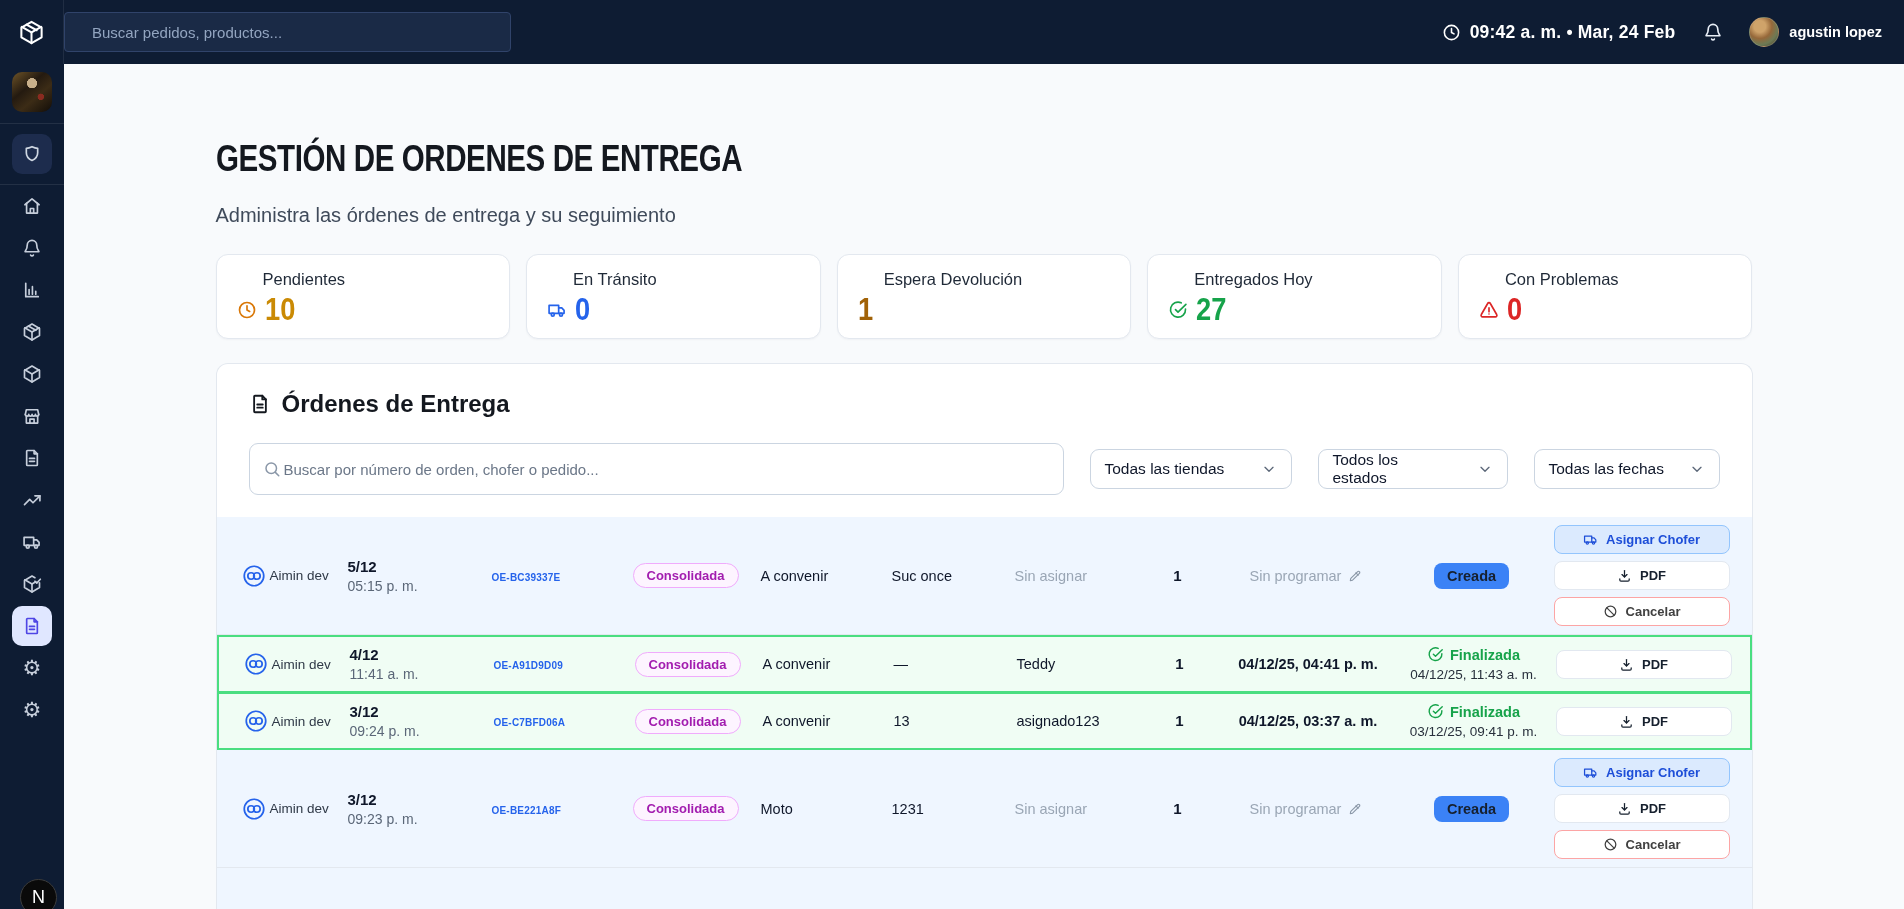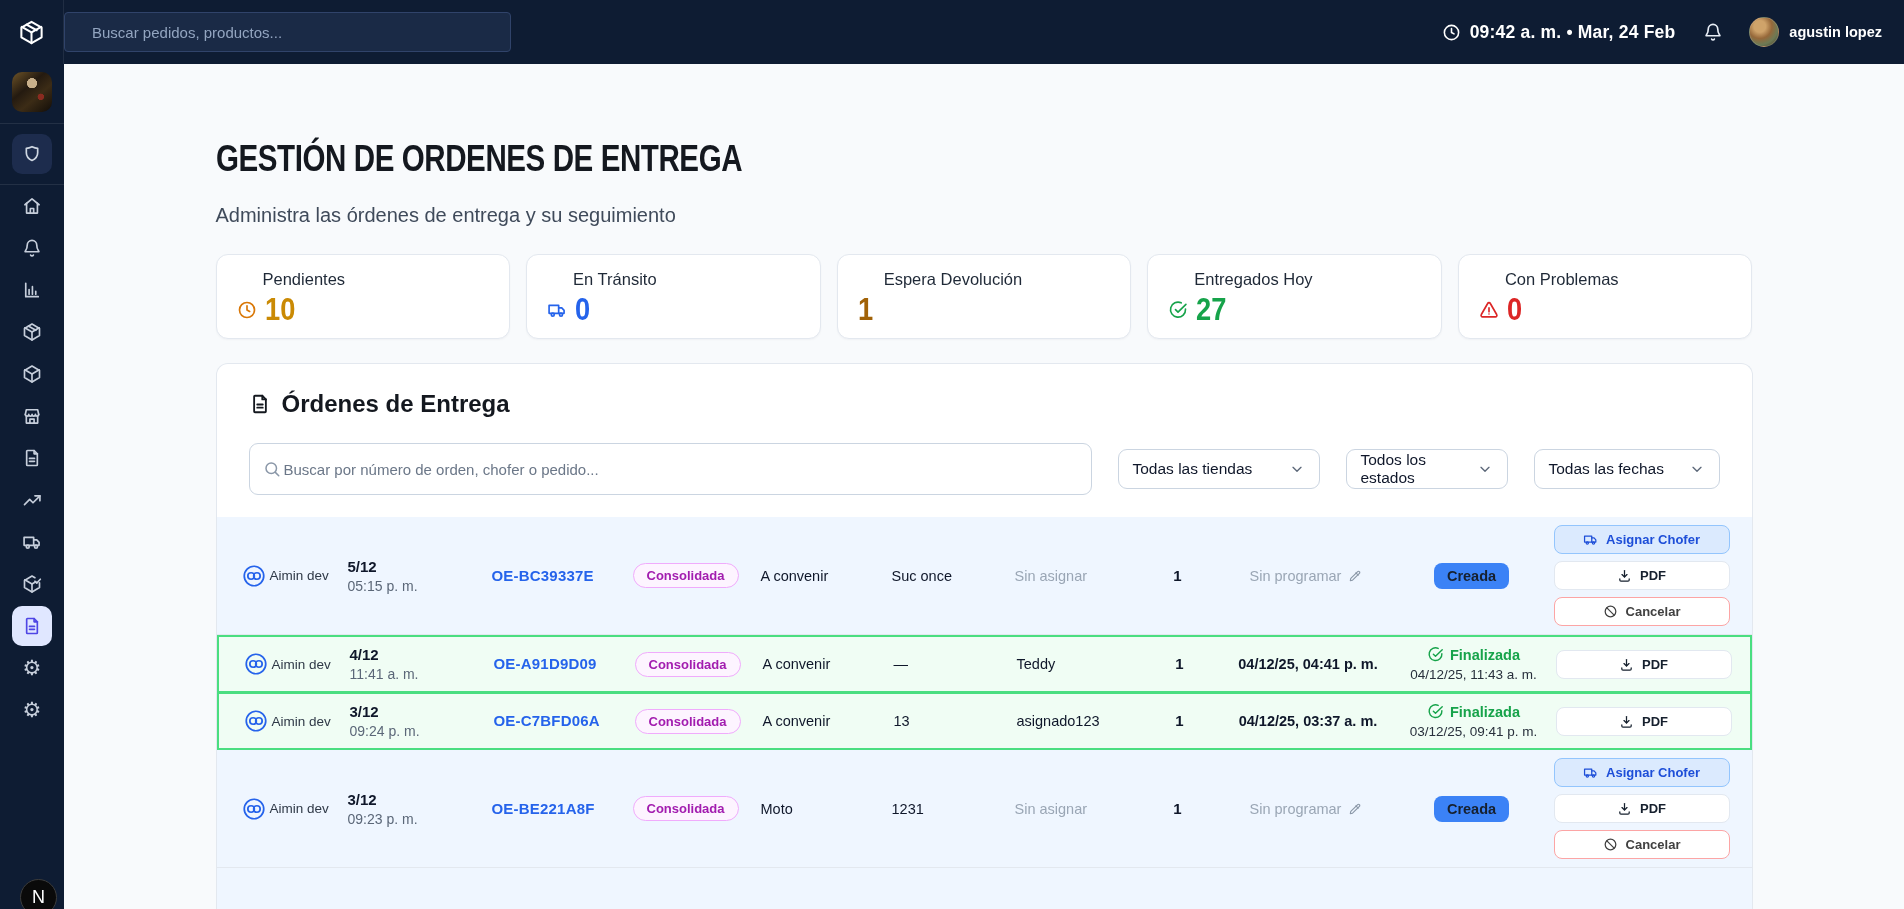--- a/index.html
+++ b/index.html
@@ -65,41 +65,41 @@
   .panel { margin-top:24px; background:#fff; border:1px solid #e3e8ef; border-radius:12px 12px 0 0; border-bottom:0; padding-top:26px; }
   .panel-head { display:flex; align-items:center; gap:11px; padding:0 32px; font-size:24px; font-weight:700; color:#14181f; }
   .panel-head .ic svg { width:22px; height:22px; }
   .filter-row { display:flex; gap:26px; padding:25px 32px 22px; align-items:center; }
   .table-search { flex:1; height:52px; border:1px solid #cbd5e1; border-radius:9px; display:flex; align-items:center; gap:1px; padding:0 13px; color:#8a97a8; background:#fff; }
   .table-search .ic svg { width:18px; height:18px; }
   .table-search input { flex:1; border:0; outline:0; font-size:15px; color:#0f172a; font-family:inherit; background:transparent; }
   .table-search input::placeholder { color:#6b7788; }
   .select { height:40px; border:1px solid #cbd5e1; border-radius:9px; display:flex; align-items:center; justify-content:space-between; padding:0 14px; font-size:15.5px; color:#0f172a; background:#fff; cursor:pointer;gap:24px; }
   .select .ic { color:#5b6778; } .select .ic svg { width:16px; height:16px; }
-  .sel-tiendas { width:202px; } .sel-estados { width:162px; } .sel-fechas { width:186px; }
+  .sel-tiendas { width:202px; } .sel-estados { width:190px; } .sel-fechas { width:186px; }
 
   
   .thead { display:flex; align-items:center; height:38px; padding-left:24px; background:#f8fafc; border-top:1px solid #eef1f5; border-bottom:1px solid #e6eaf0; }
   .th { font-size:15px; font-weight:700; color:#333d4d; white-space:nowrap; }
   .c-store{width:107px;text-align:center;} .th.c-store{text-align:left;padding-left:10px;}
   .c-fecha{width:144px;} .c-orden{width:141px;} .c-tipo{width:128px;} .c-metodo{width:131px;}
   .c-oper{width:123px;} .c-chofer{width:125px;} .c-bultos{width:76px;text-align:center;}
   .c-prog{width:181px;text-align:center;} .c-estado{width:150px;text-align:center;} .c-acc{width:190px;text-align:center;}
 
   .trow { display:flex; align-items:center; padding:8px 0 8px 24px; }
   .row-blue { background:#eff6ff; border-bottom:1px solid #e3e8ef; min-height:104px; }
   .row-green { background:#f0fdf4; border:2px solid #4ade80; min-height:58px; }
   .row-green + .row-green { margin-top:-1px; }
 
   .store-cell { display:flex; flex-direction:row; align-items:center; gap:3px; color:#2563eb; }
   .store-cell .ic svg { width:26px; height:26px; stroke-width:1.6; }
   .store-name { font-size:13.5px; color:#2f3947; }
   .fecha-d { font-weight:700; font-size:15px; color:#0f172a; }
   .fecha-h { font-size:14px; color:#5b6778; margin-top:3px; }
-  .order-link { color:#2563eb; font-weight:700; font-size:15px; cursor:pointer; letter-spacing:.2px;text-align:center; }
+  .order-link { color:#2563eb; font-weight:700; font-size:10px; cursor:pointer; letter-spacing:.2px;text-align:center; }
   .badge { display:inline-block; font-size:13px; font-weight:700; color:#a21caf; background:#fdf4ff; border:1px solid #f0abfc; border-radius:999px; padding:4px 13px; }
   .cell-text { font-size:14.5px; color:#0f172a; }
   .muted { color:#9aa6b5; }
   .bultos { font-weight:700; font-size:15px; color:#0f172a; }
   .prog-wrap { display:inline-flex; align-items:center; gap:7px; justify-content:center; }
   .prog-strong { font-weight:600; color:#0f172a; font-size:14.5px; }
   .pencil { color:#8b98a8; cursor:pointer; display:inline-flex; }
   .pencil svg { width:14px; height:14px; }
   .pill-creada { background:#3b82f6; border-radius:8px; padding:5px 13px; font-weight:700; font-size:14.5px; color:#16202e; display:inline-block; }
   .final-top { display:flex; align-items:center; gap:6px; justify-content:center; color:#16a34a; font-weight:700; font-size:14.5px; }

